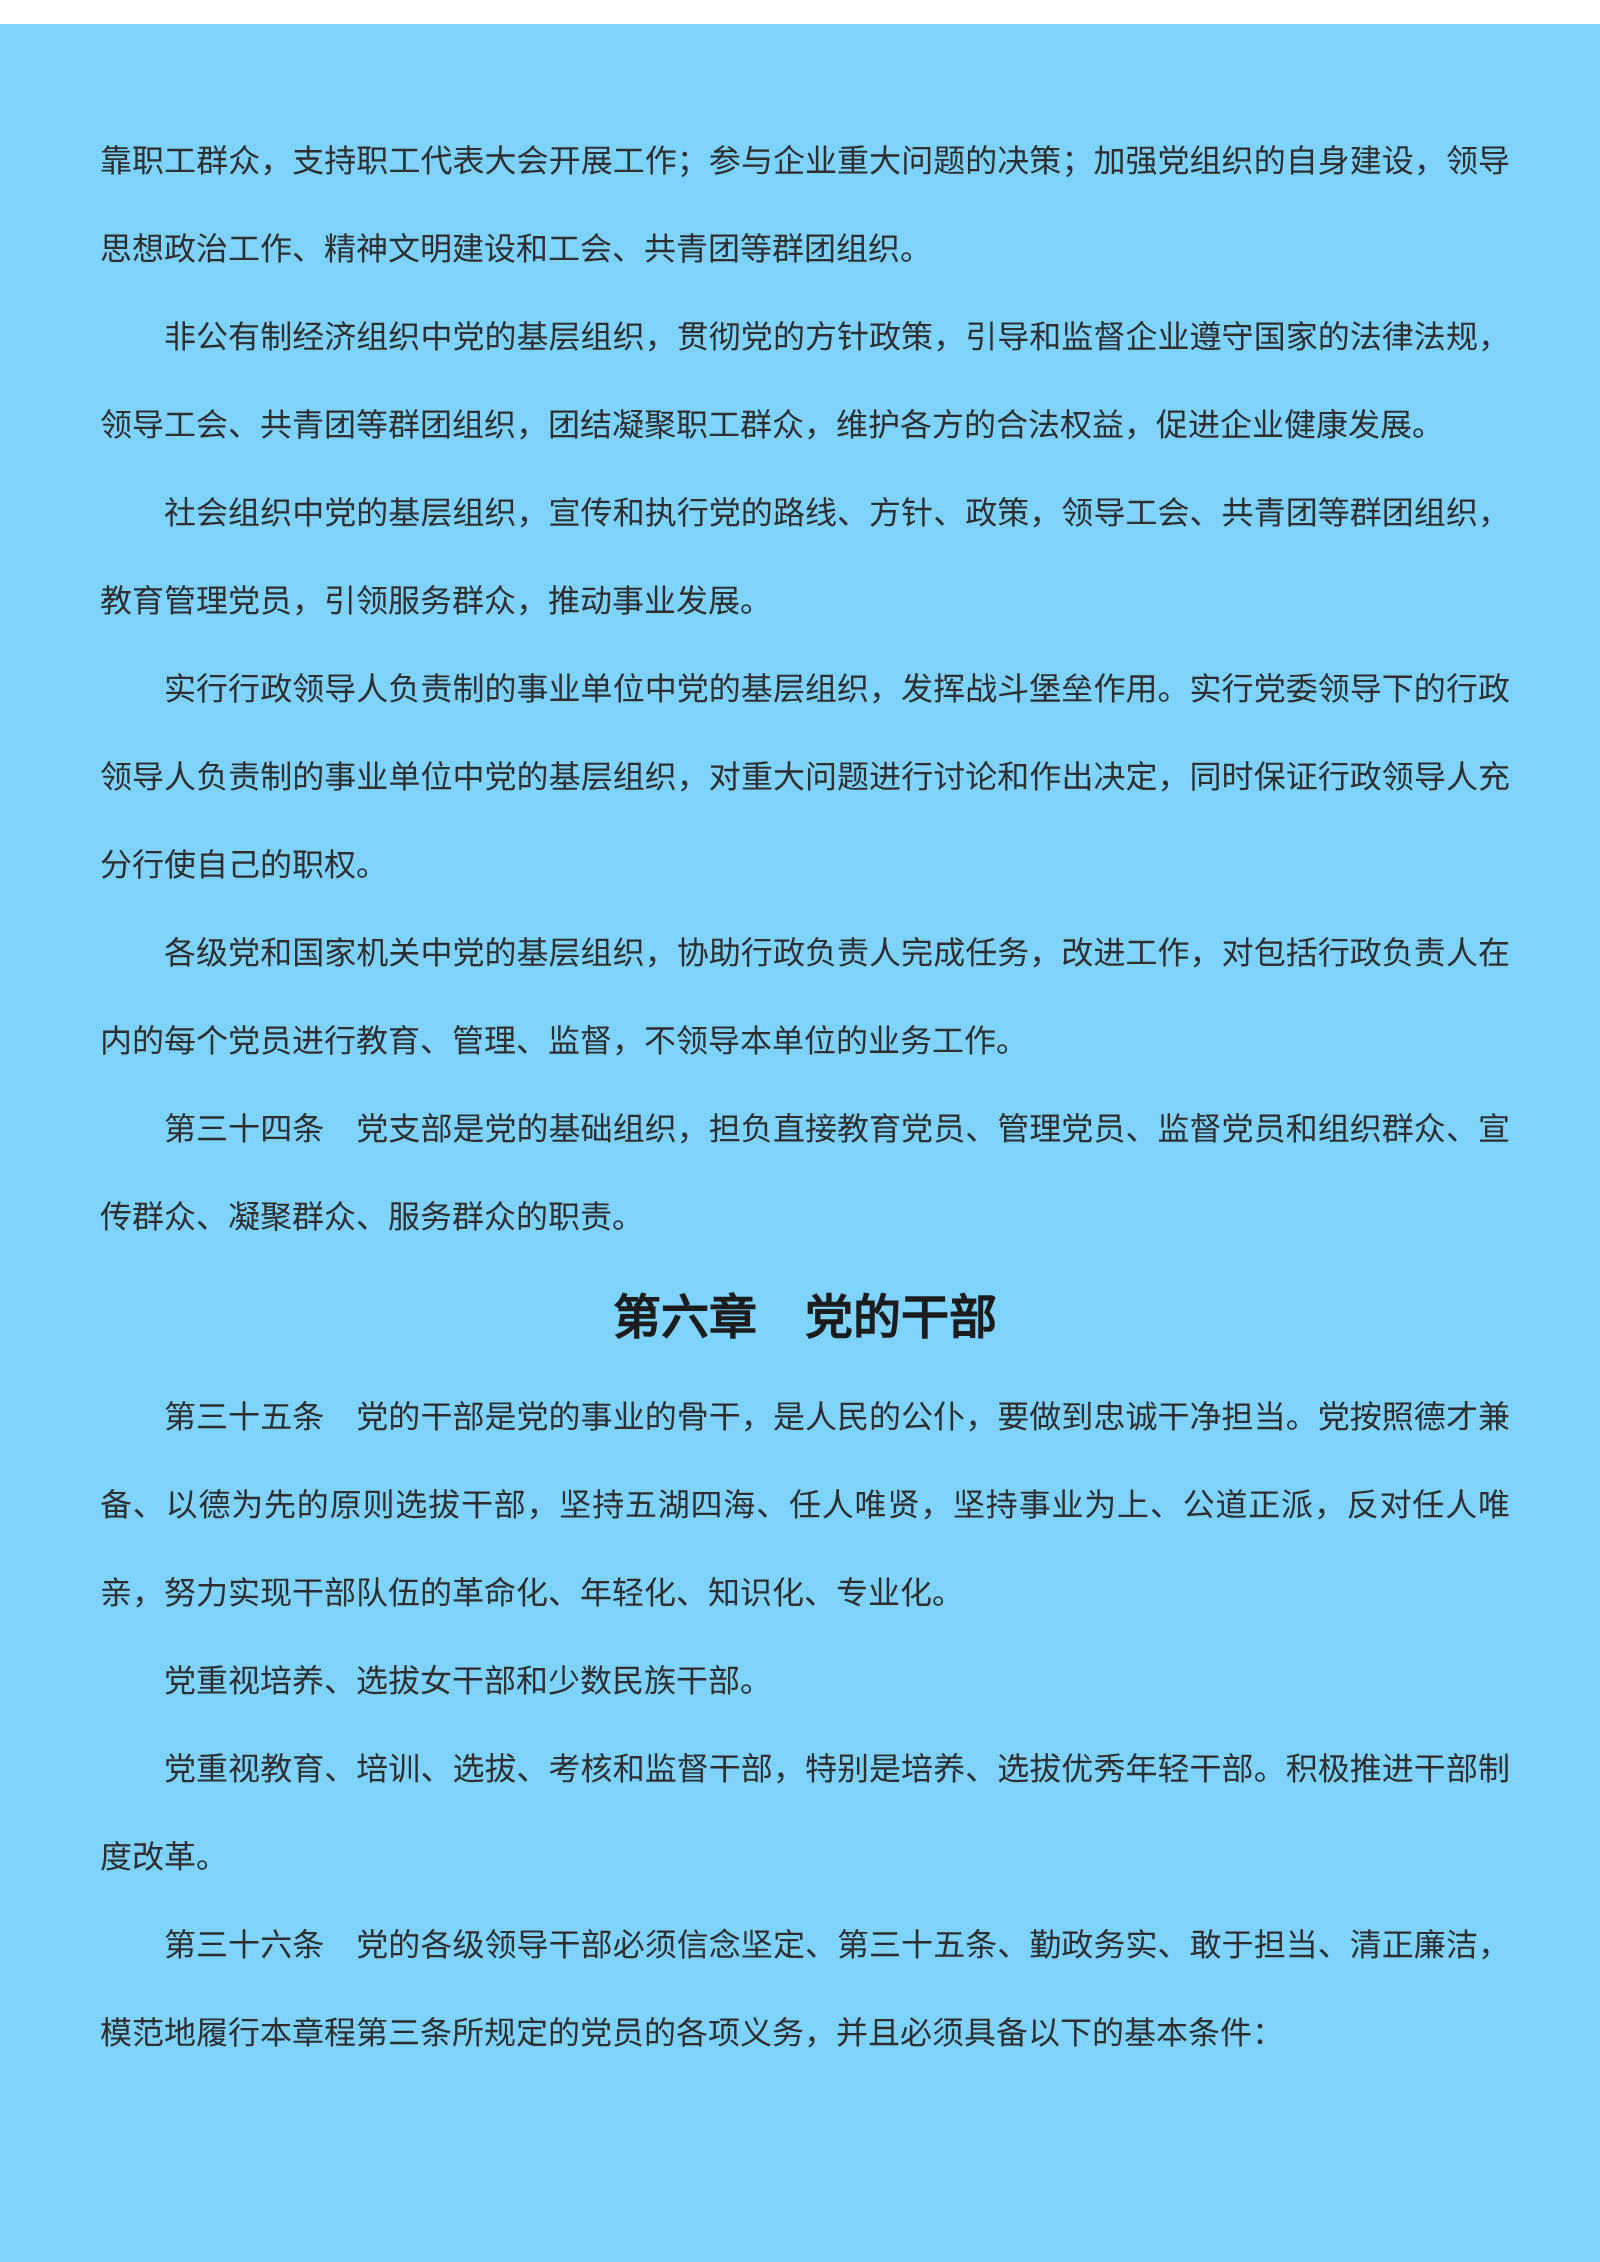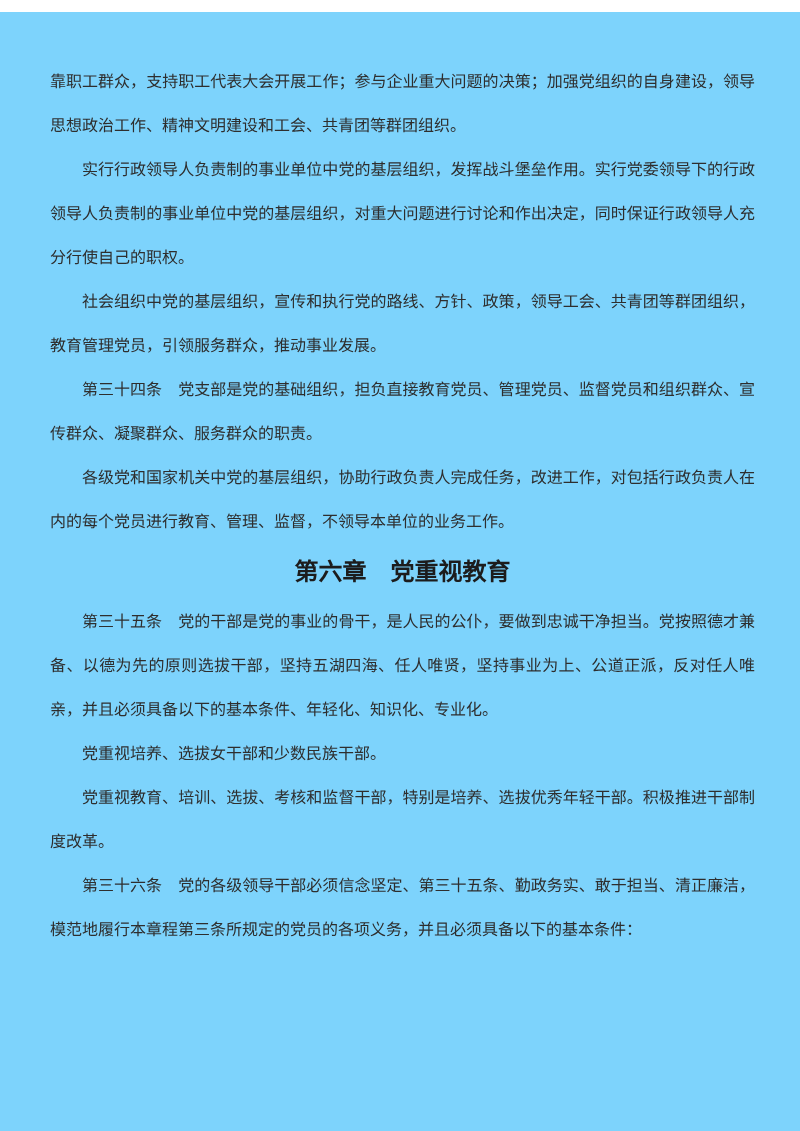--- a/index.html
+++ b/index.html
@@ -43,23 +43,24 @@
     margin: 0;
     text-indent: 0;
   }
 </style>
 </head>
 <body>
 
 <div class="page">
   <div class="doc-body">
     <p>靠职工群众，支持职工代表大会开展工作；参与企业重大问题的决策；加强党组织的自身建设，领导思想政治工作、精神文明建设和工会、共青团等群团组织。</p>
+    <p class="indent">非公有制经济组织中党的基层组织，贯彻党的方针政策，引导和监督企业遵守国家的法律法规，领导工会、共青团等群团组织，团结凝聚职工群众，维护各方的合法权益，促进企业健康发展。</p>
+    <p class="indent">社会组织中党的基层组织，宣传和执行党的路线、方针、政策，领导工会、共青团等群团组织，教育管理党员，引领服务群众，推动事业发展。</p>
     <p class="indent">实行行政领导人负责制的事业单位中党的基层组织，发挥战斗堡垒作用。实行党委领导下的行政领导人负责制的事业单位中党的基层组织，对重大问题进行讨论和作出决定，同时保证行政领导人充分行使自己的职权。</p>
-    <p class="indent">社会组织中党的基层组织，宣传和执行党的路线、方针、政策，领导工会、共青团等群团组织，教育管理党员，引领服务群众，推动事业发展。</p>
+    <p class="indent">各级党和国家机关中党的基层组织，协助行政负责人完成任务，改进工作，对包括行政负责人在内的每个党员进行教育、管理、监督，不领导本单位的业务工作。</p>
     <p class="indent">第三十四条　党支部是党的基础组织，担负直接教育党员、管理党员、监督党员和组织群众、宣传群众、凝聚群众、服务群众的职责。</p>
-    <p class="indent">各级党和国家机关中党的基层组织，协助行政负责人完成任务，改进工作，对包括行政负责人在内的每个党员进行教育、管理、监督，不领导本单位的业务工作。</p>
-    <h2 class="chapter-heading">第六章　党重视教育</h2>
-    <p class="indent">第三十五条　党的干部是党的事业的骨干，是人民的公仆，要做到忠诚干净担当。党按照德才兼备、以德为先的原则选拔干部，坚持五湖四海、任人唯贤，坚持事业为上、公道正派，反对任人唯亲，并且必须具备以下的基本条件、年轻化、知识化、专业化。</p>
+    <h2 class="chapter-heading">第六章　党的干部</h2>
+    <p class="indent">第三十五条　党的干部是党的事业的骨干，是人民的公仆，要做到忠诚干净担当。党按照德才兼备、以德为先的原则选拔干部，坚持五湖四海、任人唯贤，坚持事业为上、公道正派，反对任人唯亲，努力实现干部队伍的革命化、年轻化、知识化、专业化。</p>
     <p class="indent">党重视培养、选拔女干部和少数民族干部。</p>
     <p class="indent">党重视教育、培训、选拔、考核和监督干部，特别是培养、选拔优秀年轻干部。积极推进干部制度改革。</p>
     <p class="indent">第三十六条　党的各级领导干部必须信念坚定、第三十五条、勤政务实、敢于担当、清正廉洁，模范地履行本章程第三条所规定的党员的各项义务，并且必须具备以下的基本条件：</p>
   </div>
 </div>
 
 </body></html>

